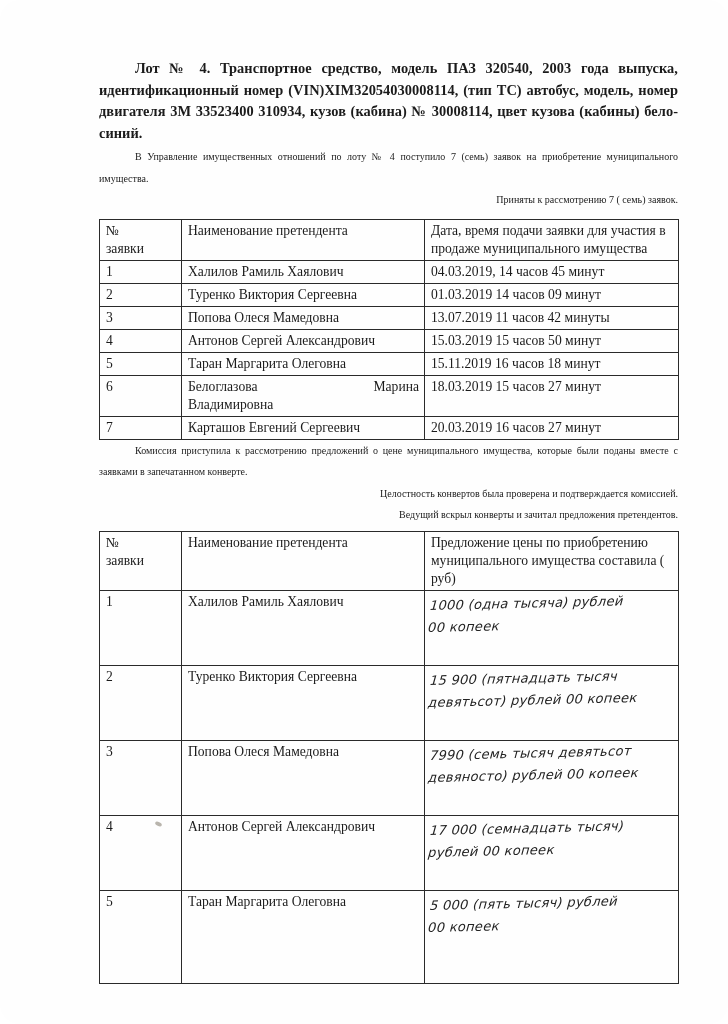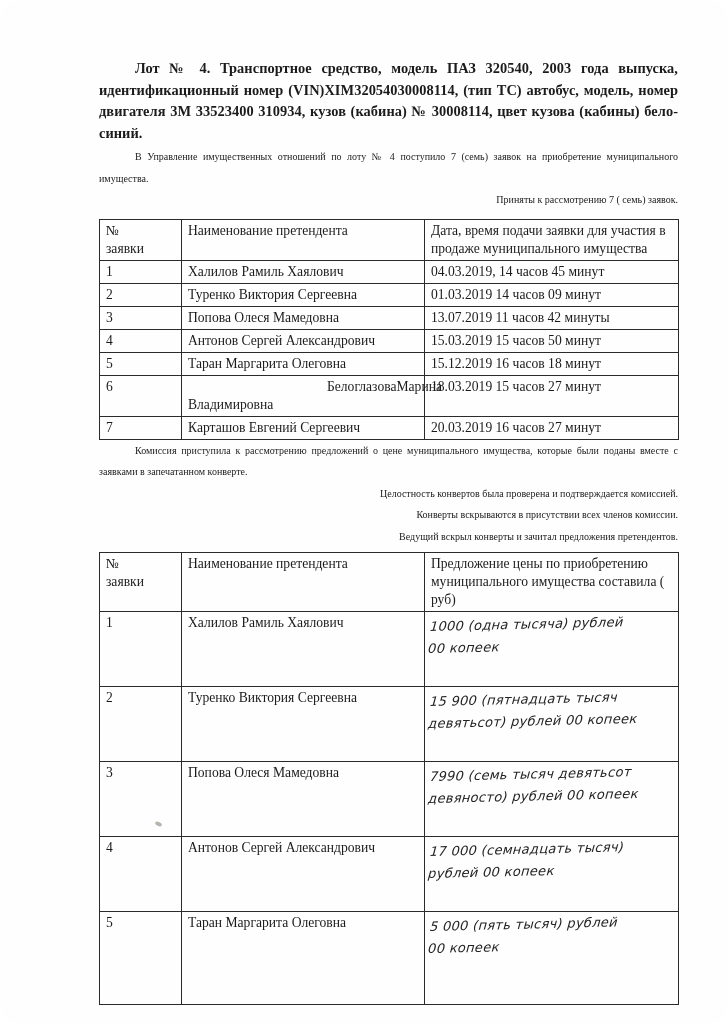--- a/index.html
+++ b/index.html
@@ -65,23 +65,22 @@
   .col-num   { width: 82px; }
   .col-name  { width: 243px; }
   .col-third { width: 254px; }
 
   .hdr-cell-justify {
     text-align: justify;
     text-align-last: left;
   }
   .name-spread {
     display: flex;
-    justify-content: flex-end;
+    justify-content: space-between;
     width: 100%;
-    margin-left: 23px;
   }
   .money-row td { height: 70px; }
   .money-row-last td { height: 88px; }
 
   .hand {
     font-family: "DejaVu Sans", sans-serif;
     font-style: italic;
     font-size: 13px;
     line-height: 22px;
     color: #232323;
@@ -149,21 +148,21 @@
           <td>13.07.2019 11 часов 42 минуты</td>
         </tr>
         <tr>
           <td>4</td>
           <td>Антонов Сергей Александрович</td>
           <td>15.03.2019 15 часов 50 минут</td>
         </tr>
         <tr>
           <td>5</td>
           <td>Таран Маргарита Олеговна</td>
-          <td>15.12.2019 16 часов 18 минут</td>
+          <td>15.11.2019 16 часов 18 минут</td>
         </tr>
         <tr>
           <td>6</td>
           <td>
             <span class="name-spread">
               <span>Белоглазова</span>
               <span>Марина</span>
             </span>
             <span>Владимировна</span>
           </td>
@@ -172,21 +171,20 @@
         <tr>
           <td>7</td>
           <td>Карташов Евгений Сергеевич</td>
           <td>20.03.2019 16 часов 27 минут</td>
         </tr>
       </tbody>
     </table>
 
     <p class="para">Комиссия приступила к рассмотрению предложений о цене муниципального имущества, которые были поданы вместе с заявками в запечатанном конверте.</p>
     <p class="para nojust">Целостность конвертов была проверена и подтверждается комиссией.</p>
-    <p class="para nojust">Конверты вскрываются в присутствии всех членов комиссии.</p>
     <p class="para nojust">Ведущий вскрыл конверты и зачитал предложения претендентов.</p>
 
     <div class="spacer-4"></div>
 
     <table class="doc-table">
       <colgroup>
         <col class="col-num">
           <col class="col-name">
           <col class="col-third">
       </colgroup>

